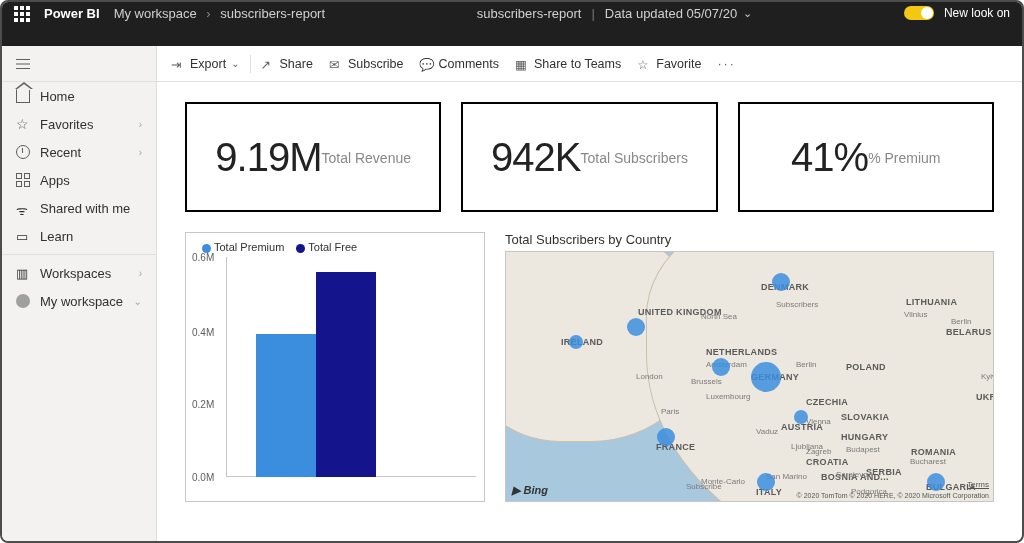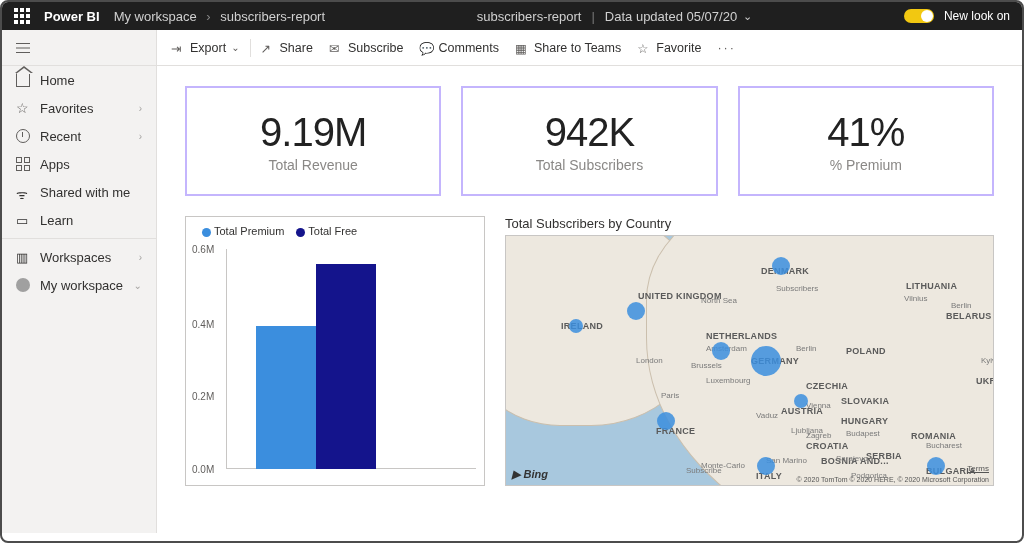--- a/index.html
+++ b/index.html
@@ -1,17 +1,17 @@
 <!DOCTYPE html>
 <html><head>
 <meta charset="utf-8">
 <style>
   * { margin:0; padding:0; box-sizing:border-box; font-family:"Segoe UI",Arial,sans-serif; }
   body { width:1024px; height:543px; background:#fff; overflow:hidden; border:2px solid #4c4c4c; border-radius:8px; position:relative; }
-  .topbar { height:28px; background:#1f1f1f; color:#fff; display:flex; align-items:center; padding:12px 12px; font-size:13px; }
+  .topbar { height:44px; background:#1f1f1f; color:#fff; display:flex; align-items:flex-start; padding:4px 12px; font-size:13px; }
   .topbar .waffle { width:16px; height:16px; margin-right:14px; display:grid; grid-template-columns:repeat(3,4px); grid-template-rows:repeat(3,4px); gap:2px; }
   .topbar .waffle span { background:#fff; width:4px; height:4px; }
   .topbar .brand { font-weight:600; margin-right:14px; }
   .topbar .crumb { color:#d0d0d0; }
   .topbar .crumb .sep { margin:0 6px; color:#888; }
   .topbar .center { flex:1; text-align:center; color:#d0d0d0; display:flex; align-items:center; justify-content:center; gap:6px;}
   .topbar .center .divider { color:#777; margin:0 4px;}
   .topbar .chev { font-size:11px; color:#ccc;}
   .toggle { width:30px; height:14px; background:#f2c811; border-radius:7px; position:relative; margin-right:10px; }
   .toggle::after { content:""; position:absolute; right:1px; top:1px; width:12px; height:12px; background:#fff; border-radius:50%; }
@@ -39,26 +39,26 @@
   
   .main { flex:1; display:flex; flex-direction:column; overflow:hidden;}
   .actionbar { height:36px; border-bottom:1px solid #e1dfdd; display:flex; align-items:center; padding:0 14px; gap:16px; font-size:12.5px; color:#323130;}
   .actionbar .act { display:flex; align-items:center; gap:5px; cursor:pointer;}
   .actionbar .act svg, .actionbar .act .glyph { width:14px; height:14px; color:#605e5c; }
   .actionbar .sep2 { width:1px; height:18px; background:#e1dfdd; margin-left:-6px; margin-right:-6px;}
   .ellipsis { letter-spacing:2px; color:#605e5c; }
 
   .canvas { flex:1; padding:20px 28px; overflow:hidden; }
   .cards { display:flex; gap:20px; }
-  .card { flex:1; border:2px solid #c4b5fd; height:110px; display:flex; flex-direction:column; align-items:center; justify-content:center; }
+  .card { flex:1; border:2px solid #000000; height:110px; display:flex; flex-direction:row; align-items:center; justify-content:center; }
   .card .val { font-size:40px; font-weight:300; color:#222; letter-spacing:-1px;}
   .card .lbl { font-size:14px; color:#8a8886; margin-top:2px; }
   .row2 { display:flex; gap:20px; margin-top:20px; height:270px;}
   .chartbox { width:300px; border:1px solid #c8c6c4; position:relative; padding:8px 8px 14px 40px;}
-  .legend { font-size:11px; color:#323130; display:flex; gap:12px; align-items:center; margin-bottom:12px; margin-left:-24px;}
+  .legend { font-size:11px; color:#323130; display:flex; gap:12px; align-items:center; margin-bottom:4px; margin-left:-24px;}
   .legend .sw { width:9px; height:9px; border-radius:50%; display:inline-block; margin-right:3px; vertical-align:middle;}
   .sw1 { background:#3b8ede;}
   .sw2 { background:#14148c;}
   .plot { position:relative; height:220px;}
   .ytick { position:absolute; left:-34px; font-size:10px; color:#605e5c; transform:translateY(50%);}
   .bars { position:absolute; left:30px; bottom:0; display:flex; align-items:flex-end; gap:0;}
   .bar { width:60px; }
   .b1 { background:#3b8ede;}
   .b2 { background:#14148c;}
   .axis { position:absolute; left:0; bottom:0; right:0; border-bottom:1px solid #c8c6c4; border-left:1px solid #c8c6c4; top:0;}
@@ -255,21 +255,21 @@
               <div class="city-label" style="left: 185px; top: 125px;">Brussels</div>
               <div class="city-label" style="left: 200px; top: 108px;">Amsterdam</div>
               <div class="city-label" style="left: 290px; top: 108px;">Berlin</div>
               <div class="city-label" style="left: 270px; top: 48px;">Subscribers</div>
               <div class="city-label" style="left: 300px; top: 165px;">Vienna</div>
               <div class="city-label" style="left: 340px; top: 157px; margin-top: 36px;">Budapest</div>
               <div class="city-label" style="left: 300px; top: 195px;">Zagreb</div>
               <div class="city-label" style="left: 285px; top: 190px;">Ljubljana</div>
               <div class="city-label" style="left: 330px; top: 218px;">Sarajevo</div>
               <div class="city-label" style="left: 345px; top: 235px;">Podgorica</div>
-              <div class="city-label" style="left: 420px; top: 205px;">Bucharest</div>
+              <div class="city-label" style="left: 404px; top: 205px;">Bucharest</div>
               <div class="city-label" style="left: 475px; top: 120px;">Kyiv</div>
               <div class="city-label" style="left: 398px; top: 58px;">Vilnius</div>
               <div class="city-label" style="left: 445px; top: 65px;">Berlin</div>
               <div class="city-label" style="left: 195px; top: 225px;">Monte-Carlo</div>
               <div class="city-label" style="left: 250px; top: 175px;">Vaduz</div>
               <div class="city-label" style="left: 200px; top: 140px;">Luxembourg</div>
               <div class="city-label" style="left: 260px; top: 220px;">San Marino</div>
               <div class="city-label" style="left: 195px; top: 60px;">North Sea</div>
               <div class="city-label" style="left: 180px; top: 230px;">Subscribe</div>
               <div class="bubble" style="left: 130px; top: 75px; width: 18px; height: 18px;"></div>

